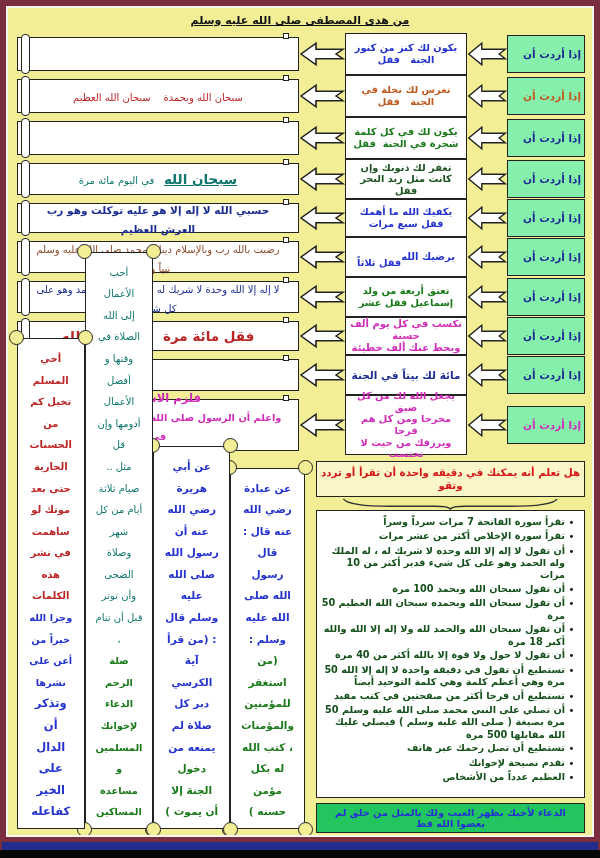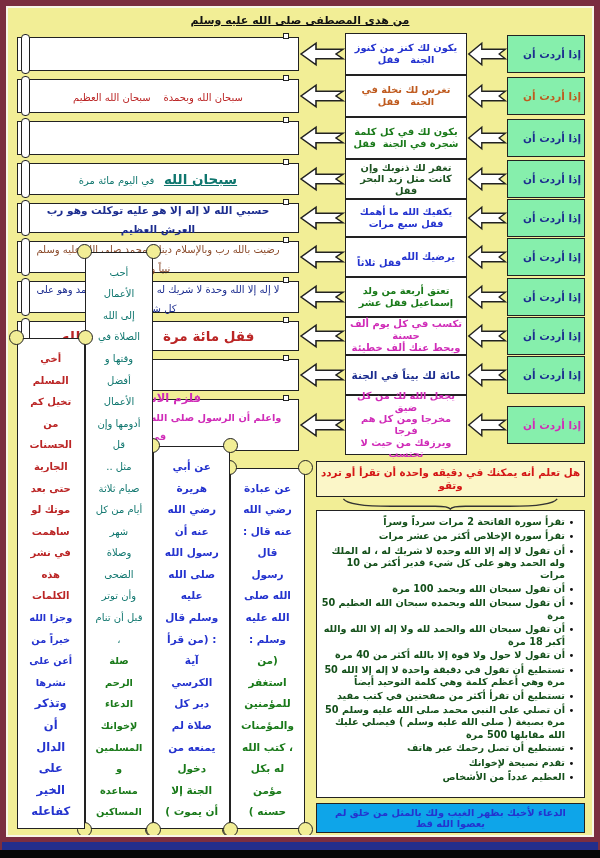--- a/index.html
+++ b/index.html
@@ -47,21 +47,21 @@
   .n-tl{top:-9px;left:-9px;} .n-tr{top:-9px;right:-9px;}
   .n-bl{bottom:-9px;left:-9px;} .n-br{bottom:-9px;right:-9px;}
 
   .know{background:#fbf6c8;border:1.5px solid #222;color:#d41616;font-weight:bold;
         font-size:10.3px;text-align:center;padding:4px 3px;line-height:1.25;}
   .brace{display:block;margin:0 auto;width:82%;height:13px;}
   .bullets{background:#fff;border:1.3px solid #222;flex:1;padding:5px 6px 2px 4px;overflow:hidden;}
   .bl{display:flex;direction:rtl;margin-bottom:1.5px;}
   .dot{color:#111;font-size:10px;flex:0 0 13px;text-align:center;line-height:1.3;}
   .btext{color:#14501a;font-size:9.7px;font-weight:bold;line-height:1.26;}
-  .footerbox{background:#0ea5e9;border:1.3px solid #222;color:#2433cf;font-weight:bold;
+  .footerbox{background:#22c55e;border:1.3px solid #222;color:#2433cf;font-weight:bold;
              font-size:9.8px;text-align:center;padding:3px 8px;margin-top:5px;}
 
   
   .c-navy{color:#1c2d8f}.c-blue{color:#2433cf}.c-red{color:#bb2525}.c-rust{color:#bf5a1e}
   .c-brown{color:#8a4a2a}.c-olive{color:#6e5a22}.c-green{color:#1a7a1a}.c-dgreen{color:#1c5220}
   .c-mag{color:#d02cb8}.c-black{color:#0f766e}
   .b{font-weight:bold}.u{text-decoration:underline}
   .s9{font-size:10px}.s10{font-size:9.8px}.s11{font-size:10.5px}.s12{font-size:11.5px}
   .s13{font-size:10px}.s14{font-size:13.5px}.s15{font-size:15.5px}
 </style>
@@ -306,21 +306,21 @@
           </div>
         </div>
       <div class="col-right">
         <div class="know">هل تعلم أنه يمكنك في دقيقه واحدة أن تقرأ أو تردد وتقو</div>
         <svg class="brace" viewBox="0 0 260 14" preserveAspectRatio="none">
           <path d="M4 2 Q10 10 60 10 L112 10 Q128 10 130 13 Q132 10 148 10 L200 10 Q250 10 256 2" fill="none" stroke="#333" stroke-width="1.6"></path>
         </svg>
         <div class="bullets" id="bullets">
             <div class="bl">
               <div class="dot">•</div>
-              <div class="btext">تقرأ سورة الفاتحة 2 مرات سرداً وسراً</div>
+              <div class="btext">تقرأ سورة الفاتحة 7 مرات سرداً وسراً</div>
             </div>
             <div class="bl">
               <div class="dot">•</div>
               <div class="btext">تقرأ سورة الإخلاص أكثر من عشر مرات</div>
             </div>
             <div class="bl">
               <div class="dot">•</div>
               <div class="btext">أن تقول لا إله إلا الله وحده لا شريك له ، له الملك وله الحمد وهو على كل شيء قدير أكثر من 10 مرات</div>
             </div>
             <div class="bl">
@@ -338,21 +338,21 @@
             <div class="bl">
               <div class="dot">•</div>
               <div class="btext">أن تقول لا حول ولا قوة إلا بالله أكثر من 40 مرة</div>
             </div>
             <div class="bl">
               <div class="dot">•</div>
               <div class="btext">تستطيع أن تقول في دقيقة واحدة لا إله إلا الله 50 مرة وهي أعظم كلمة وهي كلمة التوحيد أيضاً</div>
             </div>
             <div class="bl">
               <div class="dot">•</div>
-              <div class="btext">تستطيع أن تقرأ أكثر من صفحتين في كتب مفيد</div>
+              <div class="btext">تستطيع أن فرجا أكثر من صفحتين في كتب مفيد</div>
             </div>
             <div class="bl">
               <div class="dot">•</div>
               <div class="btext">أن تصلي على النبي محمد صلى الله عليه وسلم 50 مرة بصيغة ( صلى الله عليه وسلم ) فيصلي عليك الله مقابلها 500 مرة</div>
             </div>
             <div class="bl">
               <div class="dot">•</div>
               <div class="btext">تستطيع أن تصل رحمك عبر هاتف</div>
             </div>
             <div class="bl">

